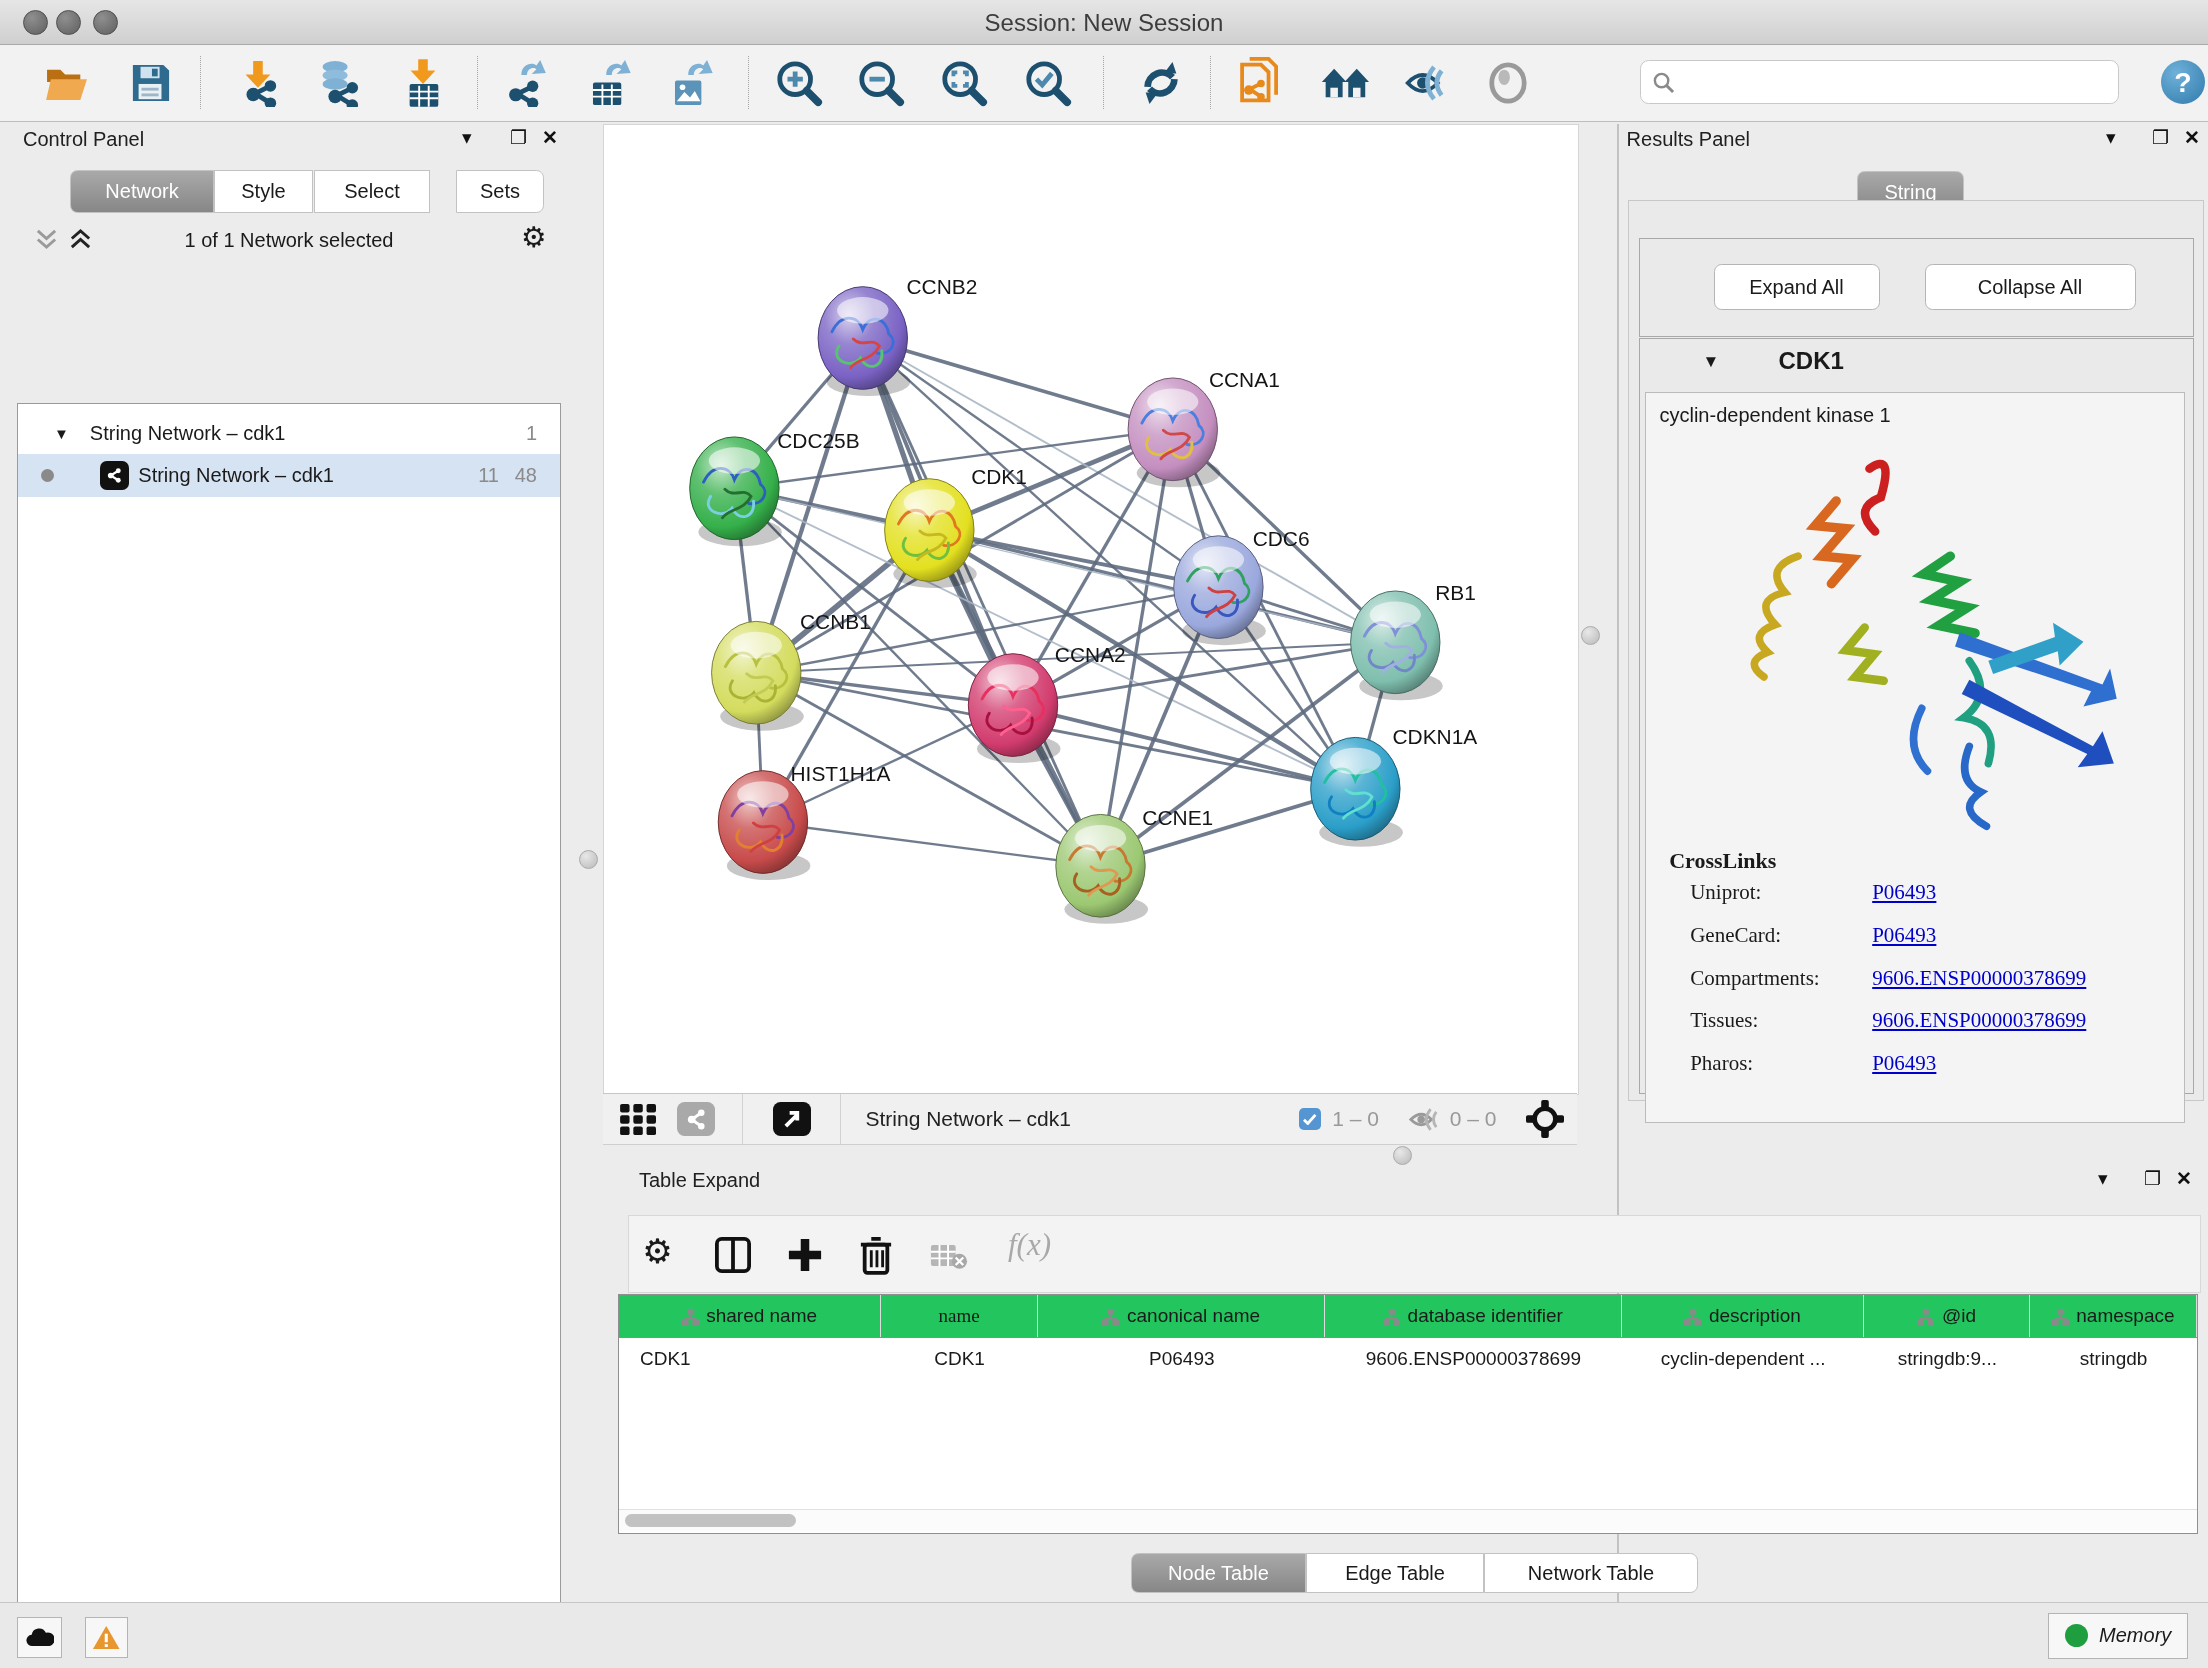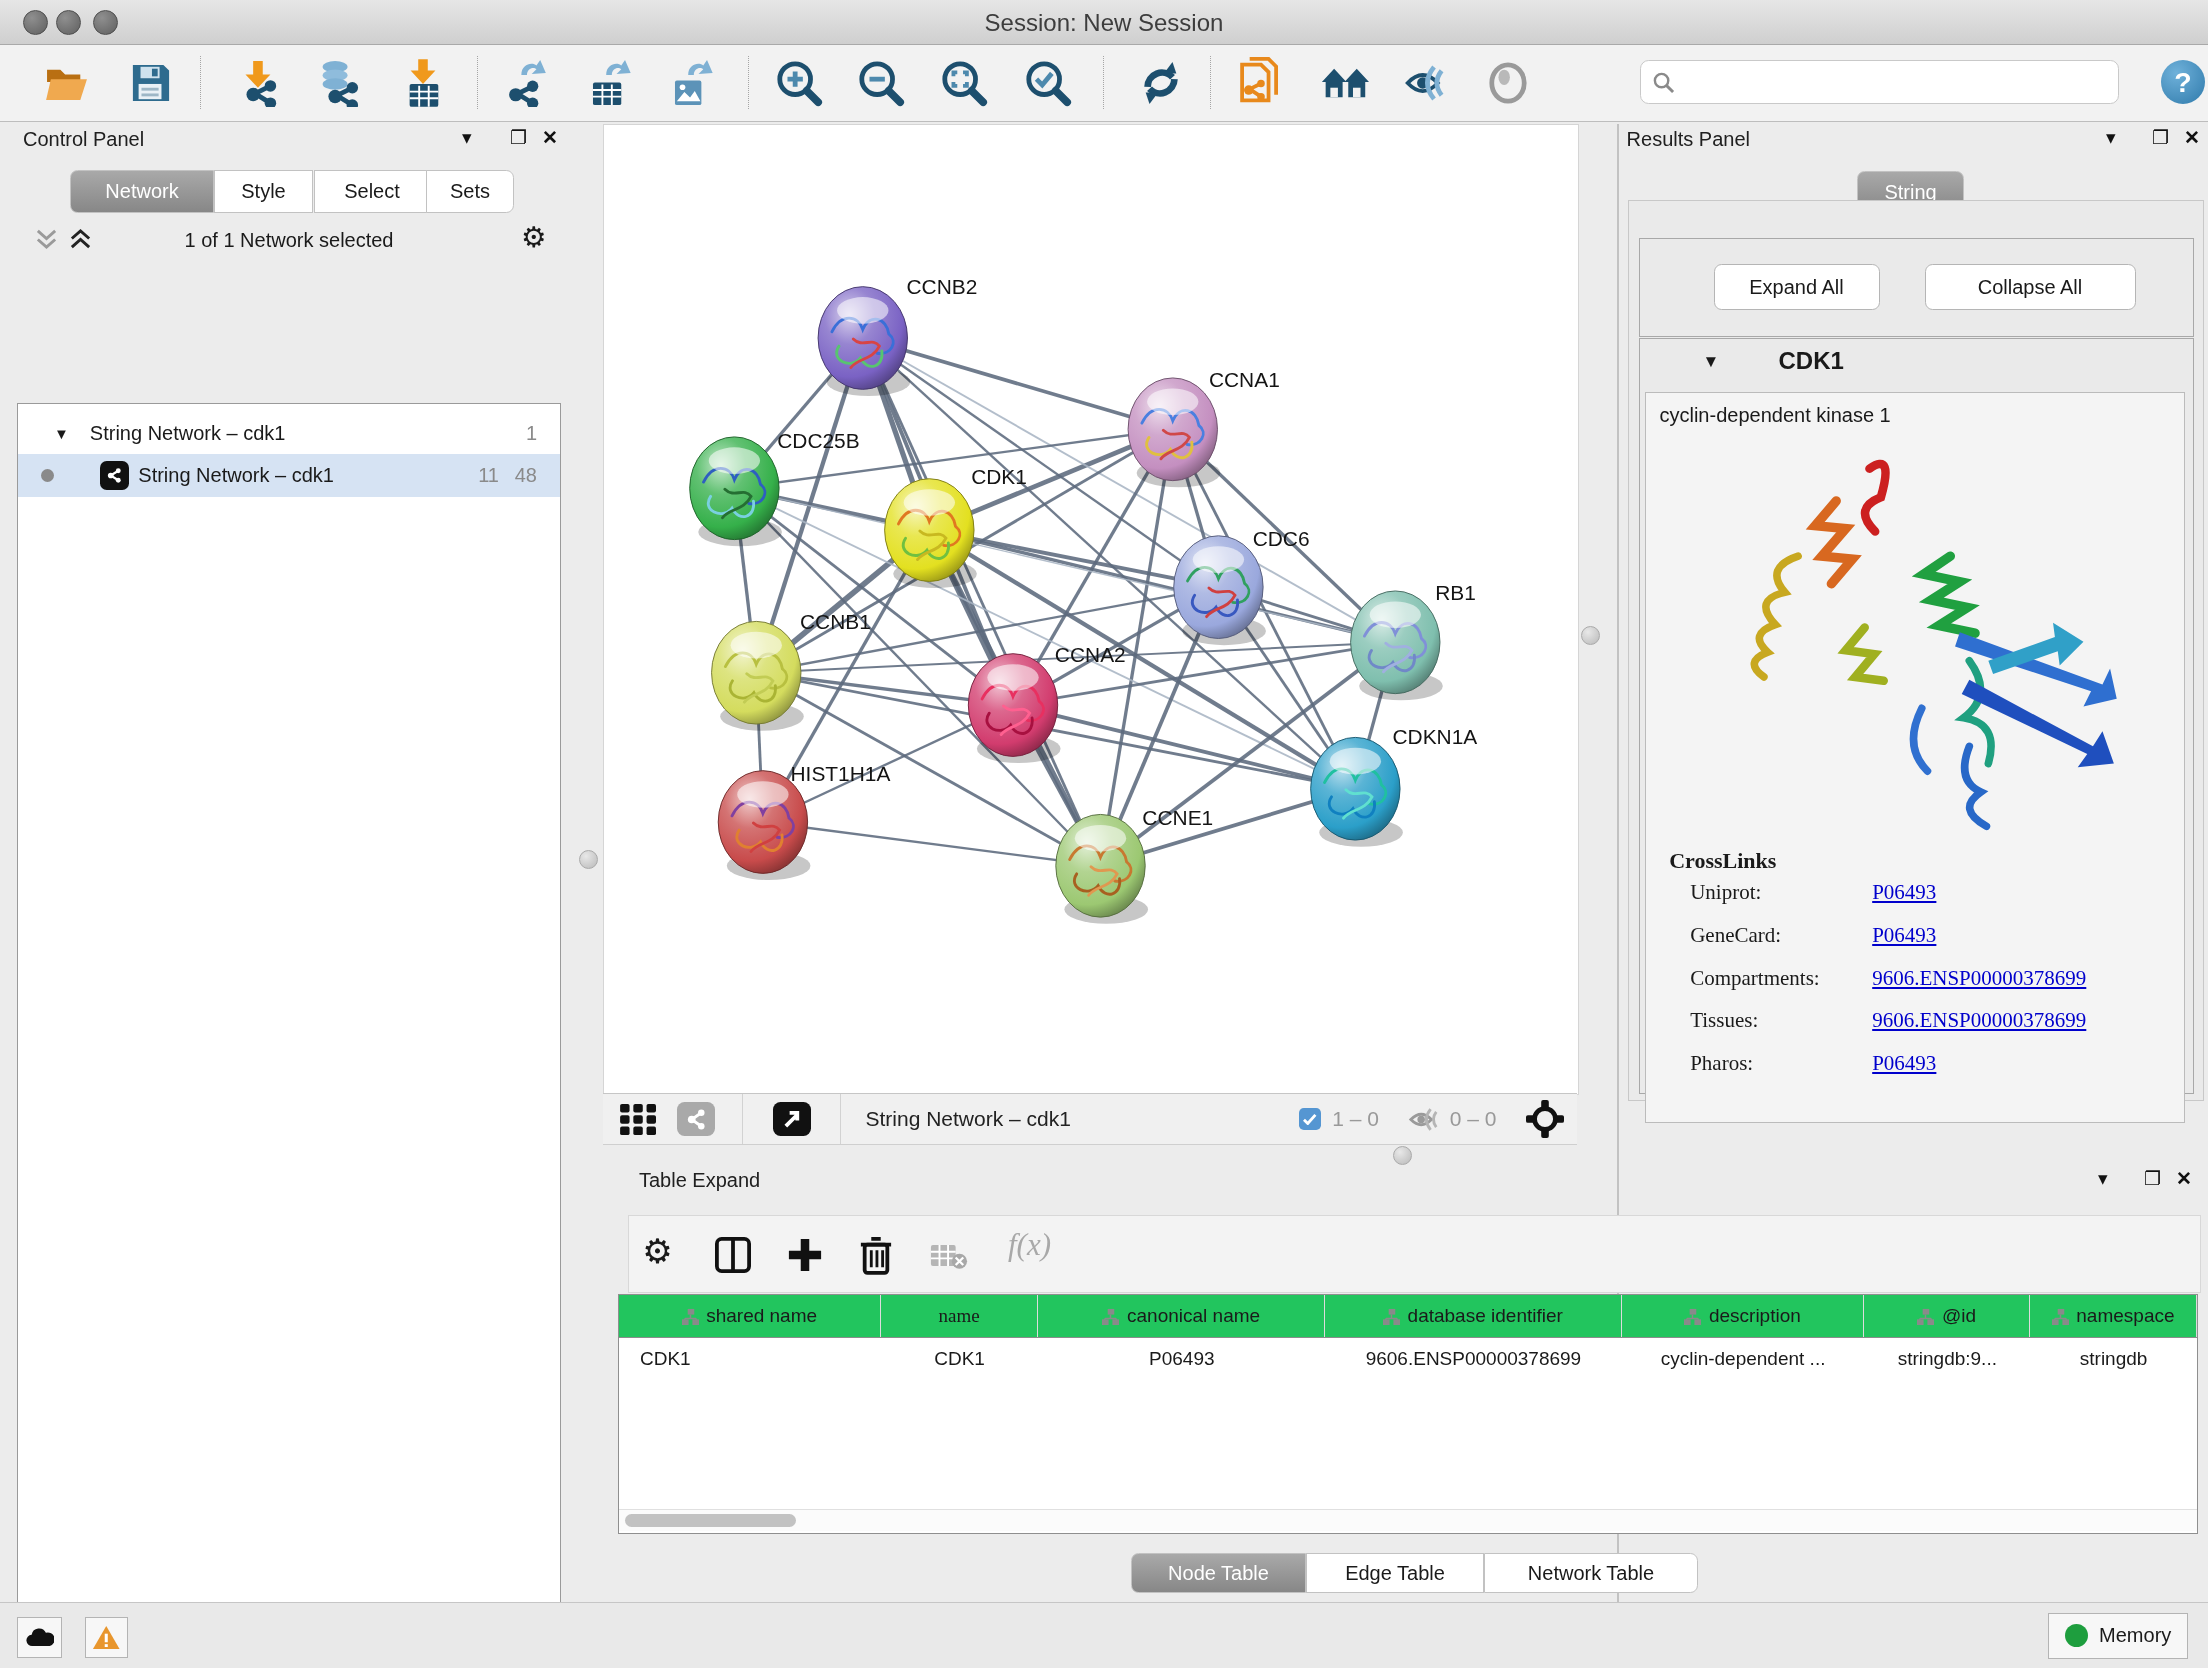--- a/index.html
+++ b/index.html
@@ -54,21 +54,21 @@
   #thead{display:flex;height:42px;background:#22c55e;border-bottom:1.9px solid #8c8c8c;}
   .th{display:flex;align-items:center;justify-content:center;gap:7.6px;font-size:19px;
       border-right:1px solid #dcdcdc;box-sizing:border-box;overflow:hidden;white-space:nowrap;}
   #trow{display:flex;height:42px;font-size:19px;}
   .td{display:flex;align-items:center;justify-content:center;overflow:hidden;white-space:nowrap;box-sizing:border-box;}
   #tscroll{position:absolute;left:0px;bottom:1.9px;width:100%;height:21px;background:#fbfbfb;border-top:1px solid #e0e0e0;}
   #tthumb{position:absolute;left:5.7px;top:3.8px;width:171px;height:13.3px;border-radius:6.7px;background:#c2c2c2;}
   .bottab{top:1553px;height:40px;}
   
   #statusbar{left:0;top:1602px;width:2208px;height:67px;background:#e9e9e9;border-top:1.9px solid #c6c6c6;}
-  .sb-btn{top:14.3px;height:41px;background:#f7f7f7;border:1.9px solid #b4b4b4;display:flex;align-items:center;justify-content:center;box-sizing:border-box;}
+  .sb-btn{top:14.3px;height:41px;background:#f7f7f7;border:1.9px solid #b4b4b4;display:flex;align-items:center;justify-content:center;box-sizing:border-box;font-style:italic;}
   .dot-handle{width:17px;height:17px;border-radius:50%;background:radial-gradient(circle at 35% 30%,#e8e8e8,#b9b9b9);border:1px solid #aaa;}
   svg{display:block;}
 </style>
 </head>
 <body>
 
 <div class="abs" id="titlebar">
   <div class="abs tlight" style="left:23px"></div>
   <div class="abs tlight" style="left:56px"></div>
   <div class="abs tlight" style="left:93px"></div>
@@ -252,21 +252,21 @@
 
   <div class="abs tab sel" style="left:70px;top:48px;width:144px;height:43px;border-radius:7.6px 0 0 7.6px">
       <span>Network</span>
     </div>
   <div class="abs tab" style="left:214px;top:48px;width:99px;height:43px">
       <span>Style</span>
     </div>
   <div class="abs tab" style="left:314px;top:48px;width:116px;height:43px">
       <span>Select</span>
     </div>
-  <div class="abs tab" style="left:426px;top:48px;width:88px;height:43px;border-radius:0 7.6px 7.6px 0">
+  <div class="abs tab" style="left:456px;top:48px;width:88px;height:43px;border-radius:0 7.6px 7.6px 0">
       <span>Sets</span>
     </div>
 
   <svg class="abs" style="left:34px;top:105px" width="25" height="25" viewBox="0 0 26 26">
       <g stroke="#9a9a9a" stroke-width="3" fill="none">
         <path d="M4 4 l9 8 9 -8 M4 13 l9 8 9 -8"></path>
       </g>
     </svg>
   <svg class="abs" style="left:68px;top:105px" width="25" height="25" viewBox="0 0 26 26">
       <g stroke="#222" stroke-width="3" fill="none">

